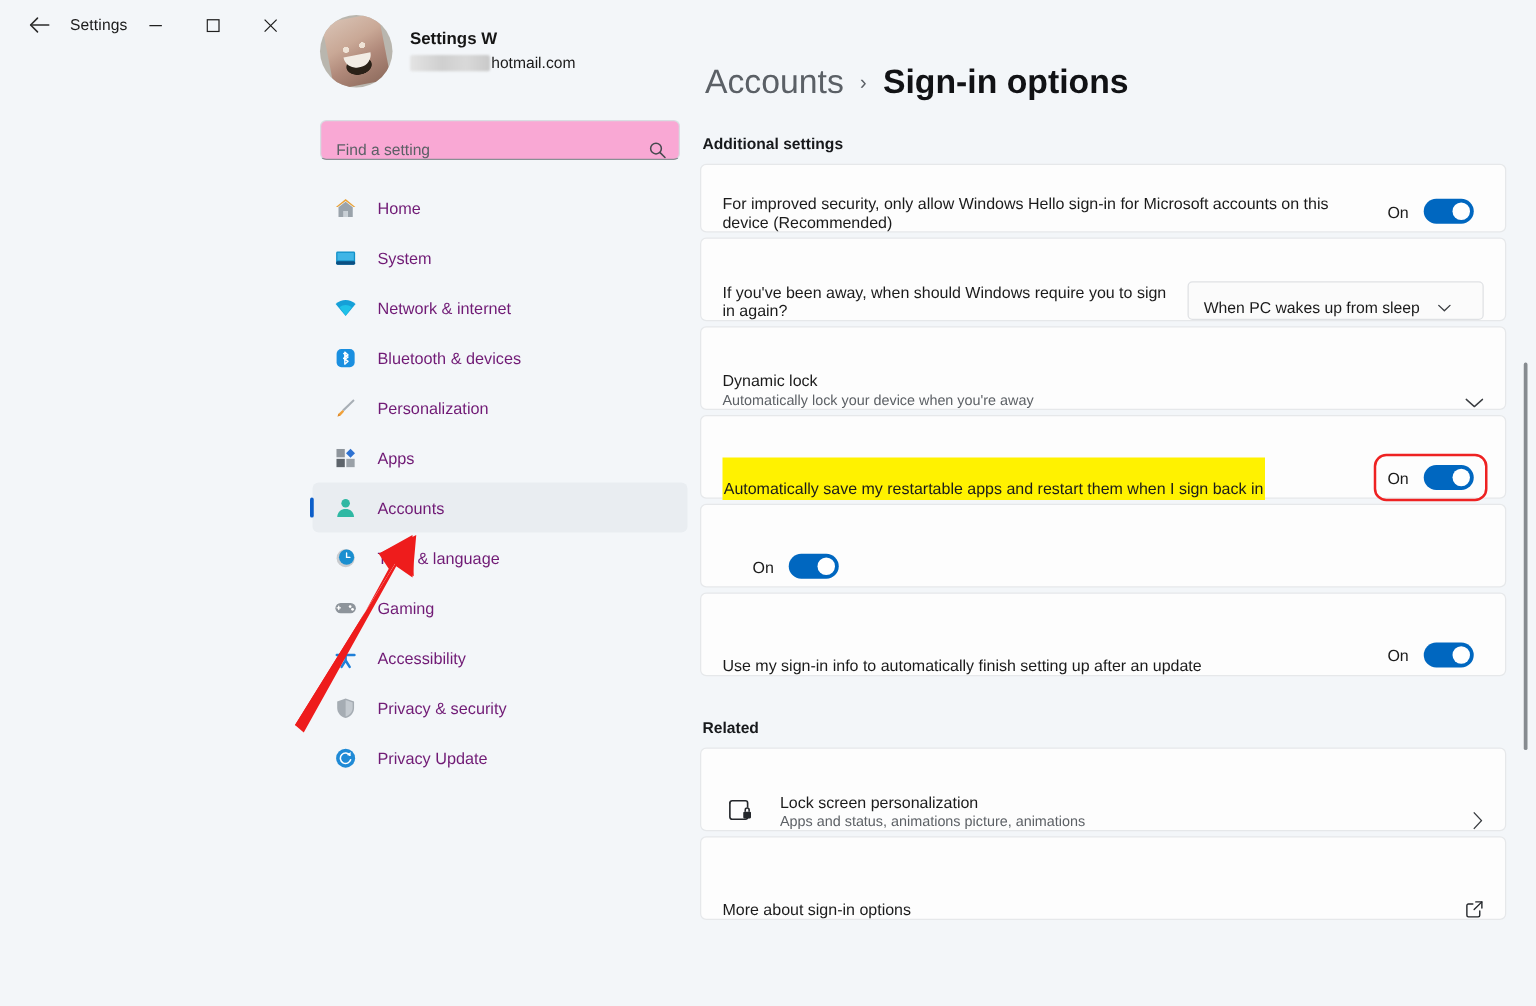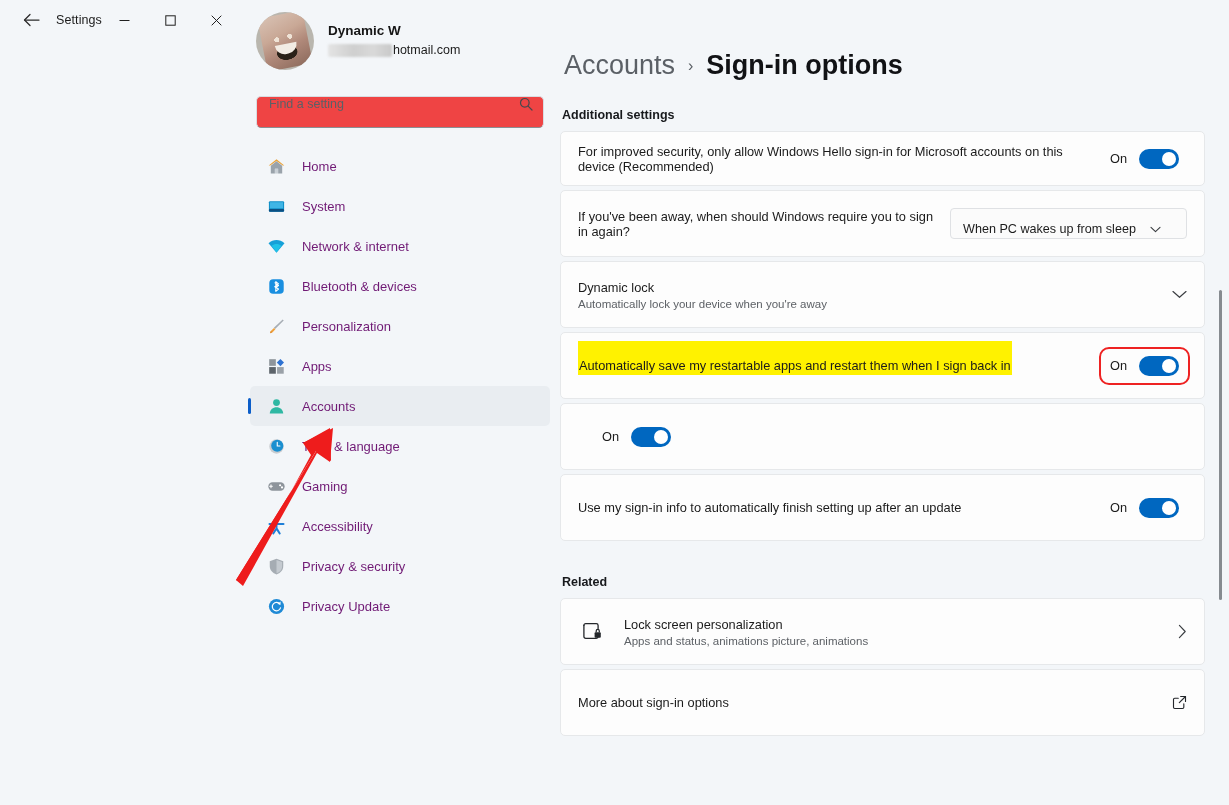--- a/index.html
+++ b/index.html
@@ -116,26 +116,26 @@
     width: 64px; height: 13px;
     margin-right: 1px;
     border-radius: 2px;
     background: linear-gradient(90deg,#e4e4e4,#cfcfcf 40%,#d9d9d9 70%,#c9c9c9);
     filter: blur(1px);
   }
 
   .searchwrap {
     margin: 26px 16px 0 16px;
     height: 32px;
-    background: #ef4444;
+    background: #f9a8d4;
     border: 1px solid #d8dde2;
     border-bottom-color: #8a8f94;
     border-radius: 5px;
     display: flex;
-    align-items: flex-start;
+    align-items: flex-end;
     padding: 0 10px 0 12px;
   }
   .searchwrap input {
     flex: 1 1 auto;
     border: 0; outline: 0; background: transparent;
     font-family: inherit;
     font-size: 12.5px;
     color: #1b1b1b;
   }
   .searchwrap input::placeholder { color: #5c6066; }
@@ -214,21 +214,21 @@
   .section-head.related { margin-top: 34px; }
 
   .cards { margin-right: 24px; }
   .card {
     background: #fdfdfd;
     border: 1px solid #e6e8ea;
     border-radius: 5px;
     margin-bottom: 4px;
     min-height: 55px;
     display: flex;
-    align-items: center;
+    align-items: flex-end;
     padding: 0 17px 0 17px;
   }
   .card.tall { min-height: 67px; }
   .card-text {
     flex: 1 1 auto;
     min-width: 0;
     font-size: 12.8px;
     color: #1b1b1b;
   }
   .card-title { font-size: 12.8px; color:#1b1b1b; }
@@ -353,21 +353,21 @@
 
   <div class="body">
 
     <div class="sidebar">
 
       <div class="profile">
         <div class="avatar">
             <div class="photo"></div>
           </div>
         <div class="profile-text">
-          <div class="profile-name">Dynamic W</div>
+          <div class="profile-name">Settings W</div>
           <div class="profile-email">
             <span class="redact"></span>
               <span>hotmail.com</span>
           </div>
         </div>
       </div>
 
       <div class="searchwrap">
         <input placeholder="Find a setting" style="">
         <span class="search-ico">

